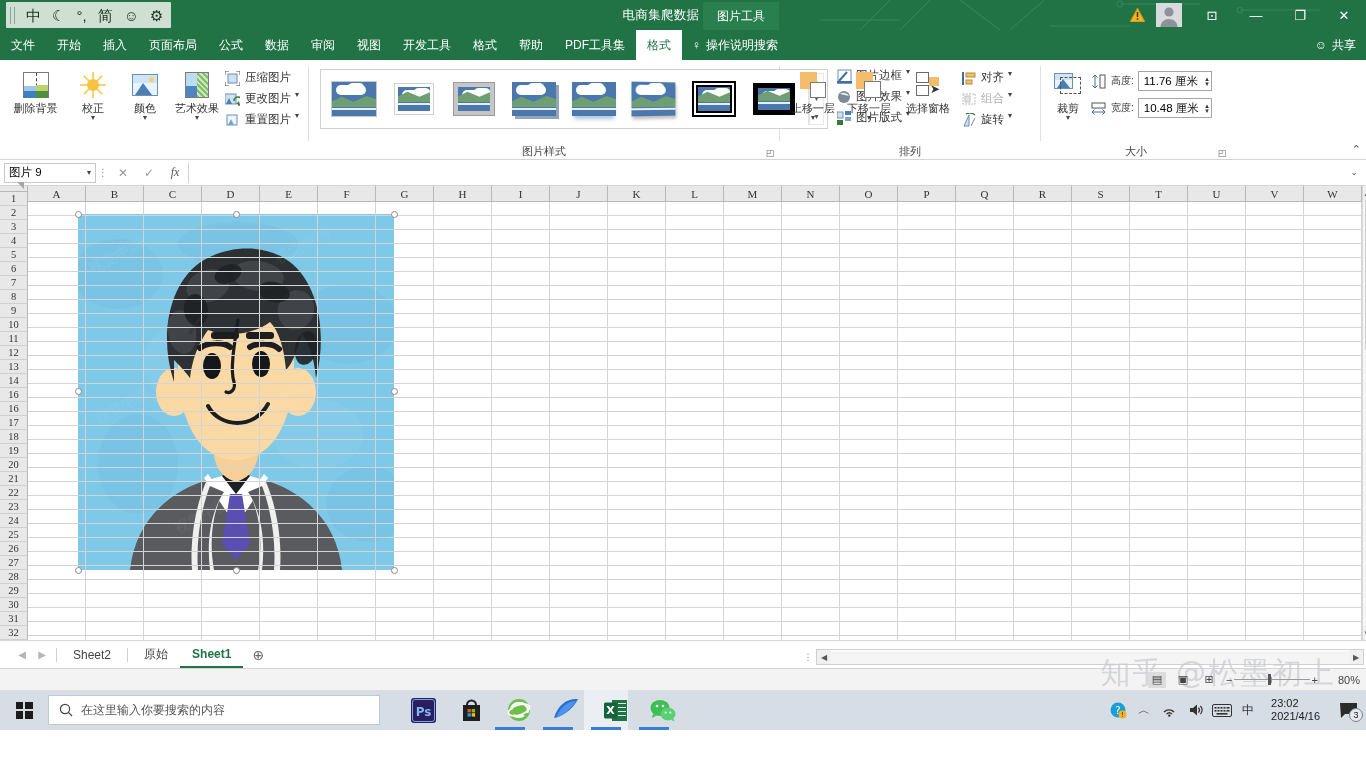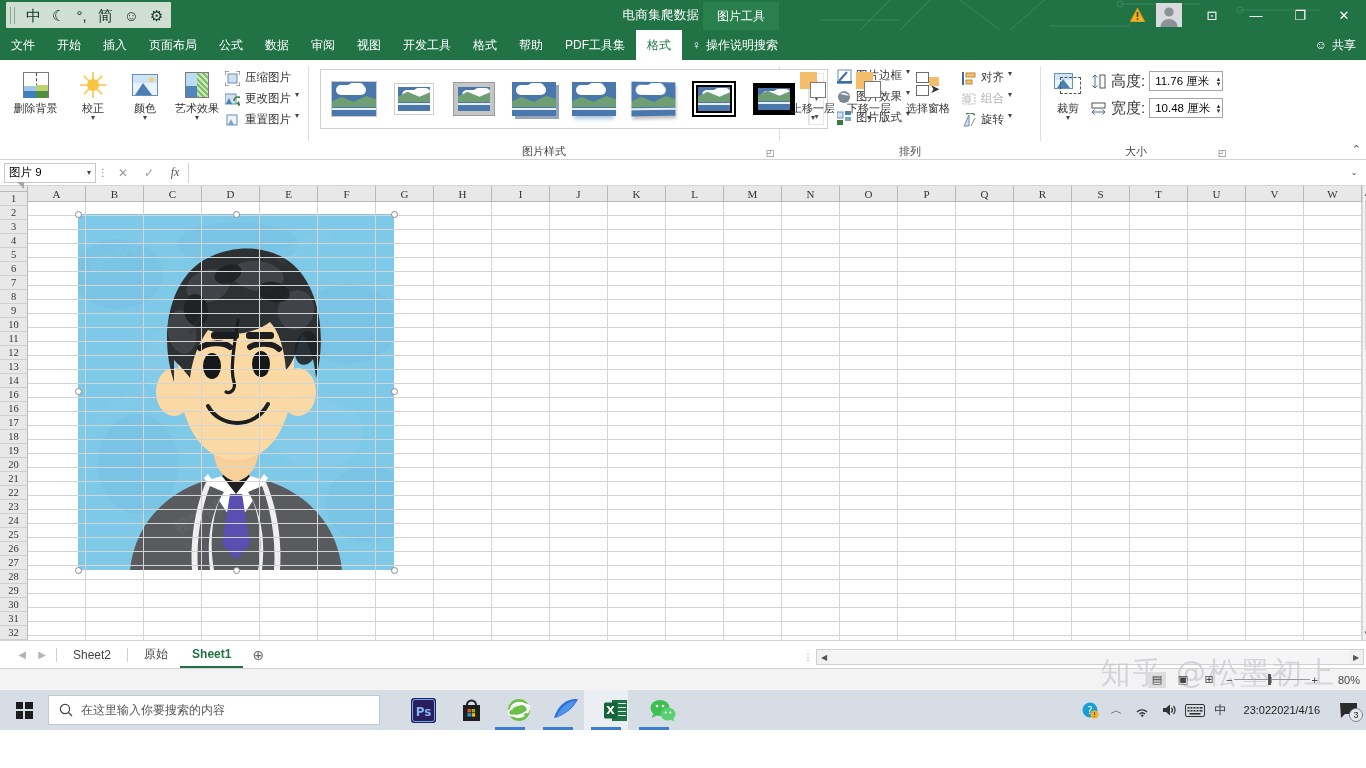--- a/index.html
+++ b/index.html
@@ -160,21 +160,21 @@
   .ic-pane .s3{position:absolute;right:2px;top:5px;width:10px;height:9px;background:#f3bd6c;}
   .ic-pane .cur{position:absolute;right:1px;top:10px;font-size:12px;}
 
   
   .ic-crop { width:28px;height:26px;position:relative; }
   .ic-crop .im{position:absolute;left:0;top:1px;width:19px;height:16px;border:1px solid #6b8fb5;background:linear-gradient(180deg,#cfe5f7 0 45%,#e8f3fb 45% 100%);}
   .ic-crop .im:after{content:"";position:absolute;left:2px;bottom:0;border-left:6px solid transparent;border-right:7px solid transparent;border-bottom:9px solid #4a7fb5;}
   .ic-crop .dash{position:absolute;left:6px;top:5px;width:21px;height:17px;border:1px dashed #555;}
   .sizerow { display:flex; align-items:center; gap:4px; height:24px; }
   .size-ic { width:17px;height:17px; display:flex;align-items:center;justify-content:center; font-size:11px; color:#3d6fa5; }
-  .size-lb { font-size:15px; color:#333; }
+  .size-lb { font-size:10px; color:#333; }
   .spin {
     display:flex; align-items:center;
     border:1px solid #a6a6a6; background:#fff; height:20px; width:74px;
     padding:0 2px 0 5px; font-size:11.5px;
   }
   .spin .val { flex:1; }
   .spin .arrows { display:flex; flex-direction:column; line-height:5px; font-size:7px; color:#333; }
   .collapse-rib { position:absolute; right:5px; bottom:3px; font-size:11px; color:#555; }
 
   
@@ -277,21 +277,21 @@
   }
   .tb-apps { display:flex; align-items:center; margin-left:12px; gap:4px; }
   .app {
     width:44px; height:40px; display:flex; align-items:center; justify-content:flex-end;
     position:relative;
   }
   .app.active { background:rgba(255,255,255,.5); }
   .app .underline { position:absolute; bottom:0; left:7px; right:7px; height:3px; background:#3a7fd5; }
   .tray { position:absolute; right:0; display:flex; align-items:center; height:40px; gap:0; }
   .tray-ic { width:26px; height:40px; display:flex; align-items:center; justify-content:center; font-size:12px; color:#333; }
-  .clock { display:flex; align-items:flex-start; justify-content:center; font-size:11px; color:#1b1b1b; line-height:13px; padding:0 10px; }
+  .clock { display:flex; flex-direction:column; align-items:flex-start; justify-content:center; font-size:11px; color:#1b1b1b; line-height:13px; padding:0 10px; }
   .notif { width:36px; height:40px; display:flex; align-items:center; justify-content:center; position:relative; }
   .notif-badge {
     position:absolute; right:3px; bottom:8px; width:14px;height:14px;border-radius:50%;
     background:#e6e9ec; border:1px solid #7b8288; font-size:9px;
     display:flex; align-items:center; justify-content:center; color:#222;
   }
 
   .wm-big {
     position:absolute; right:30px; bottom:-4px;
     font-size:30px; color:#c9ccd0; opacity:.75; white-space:nowrap;

